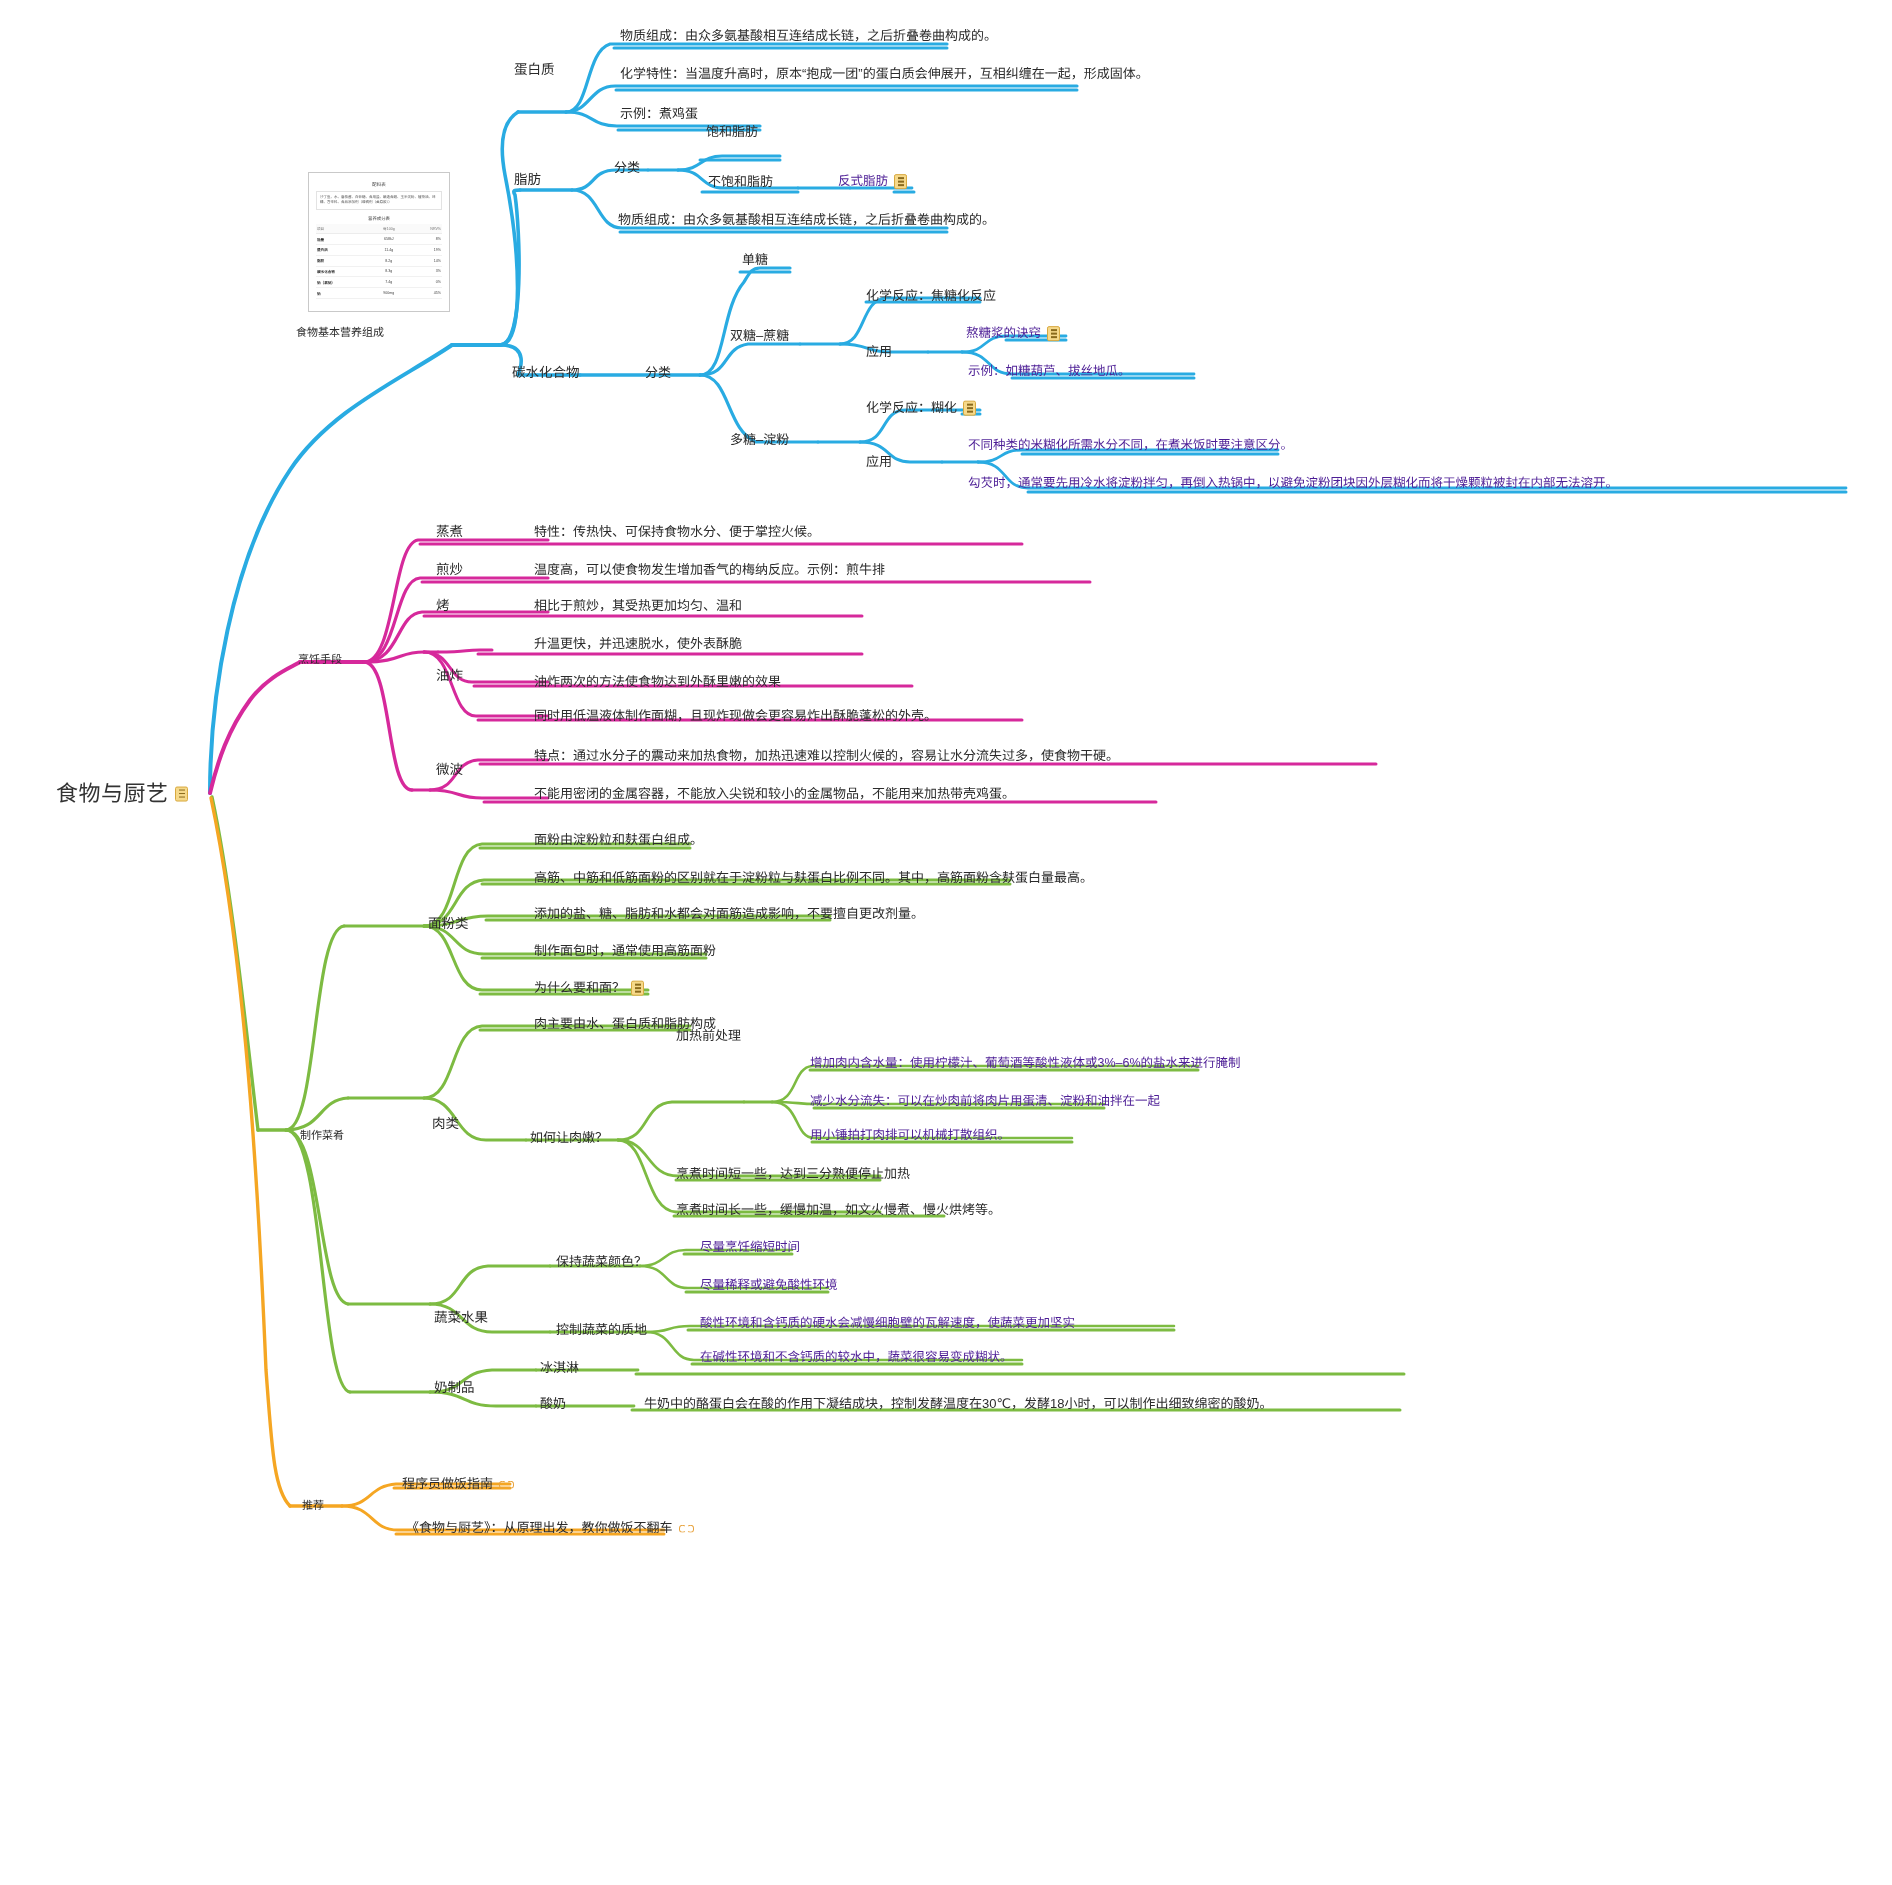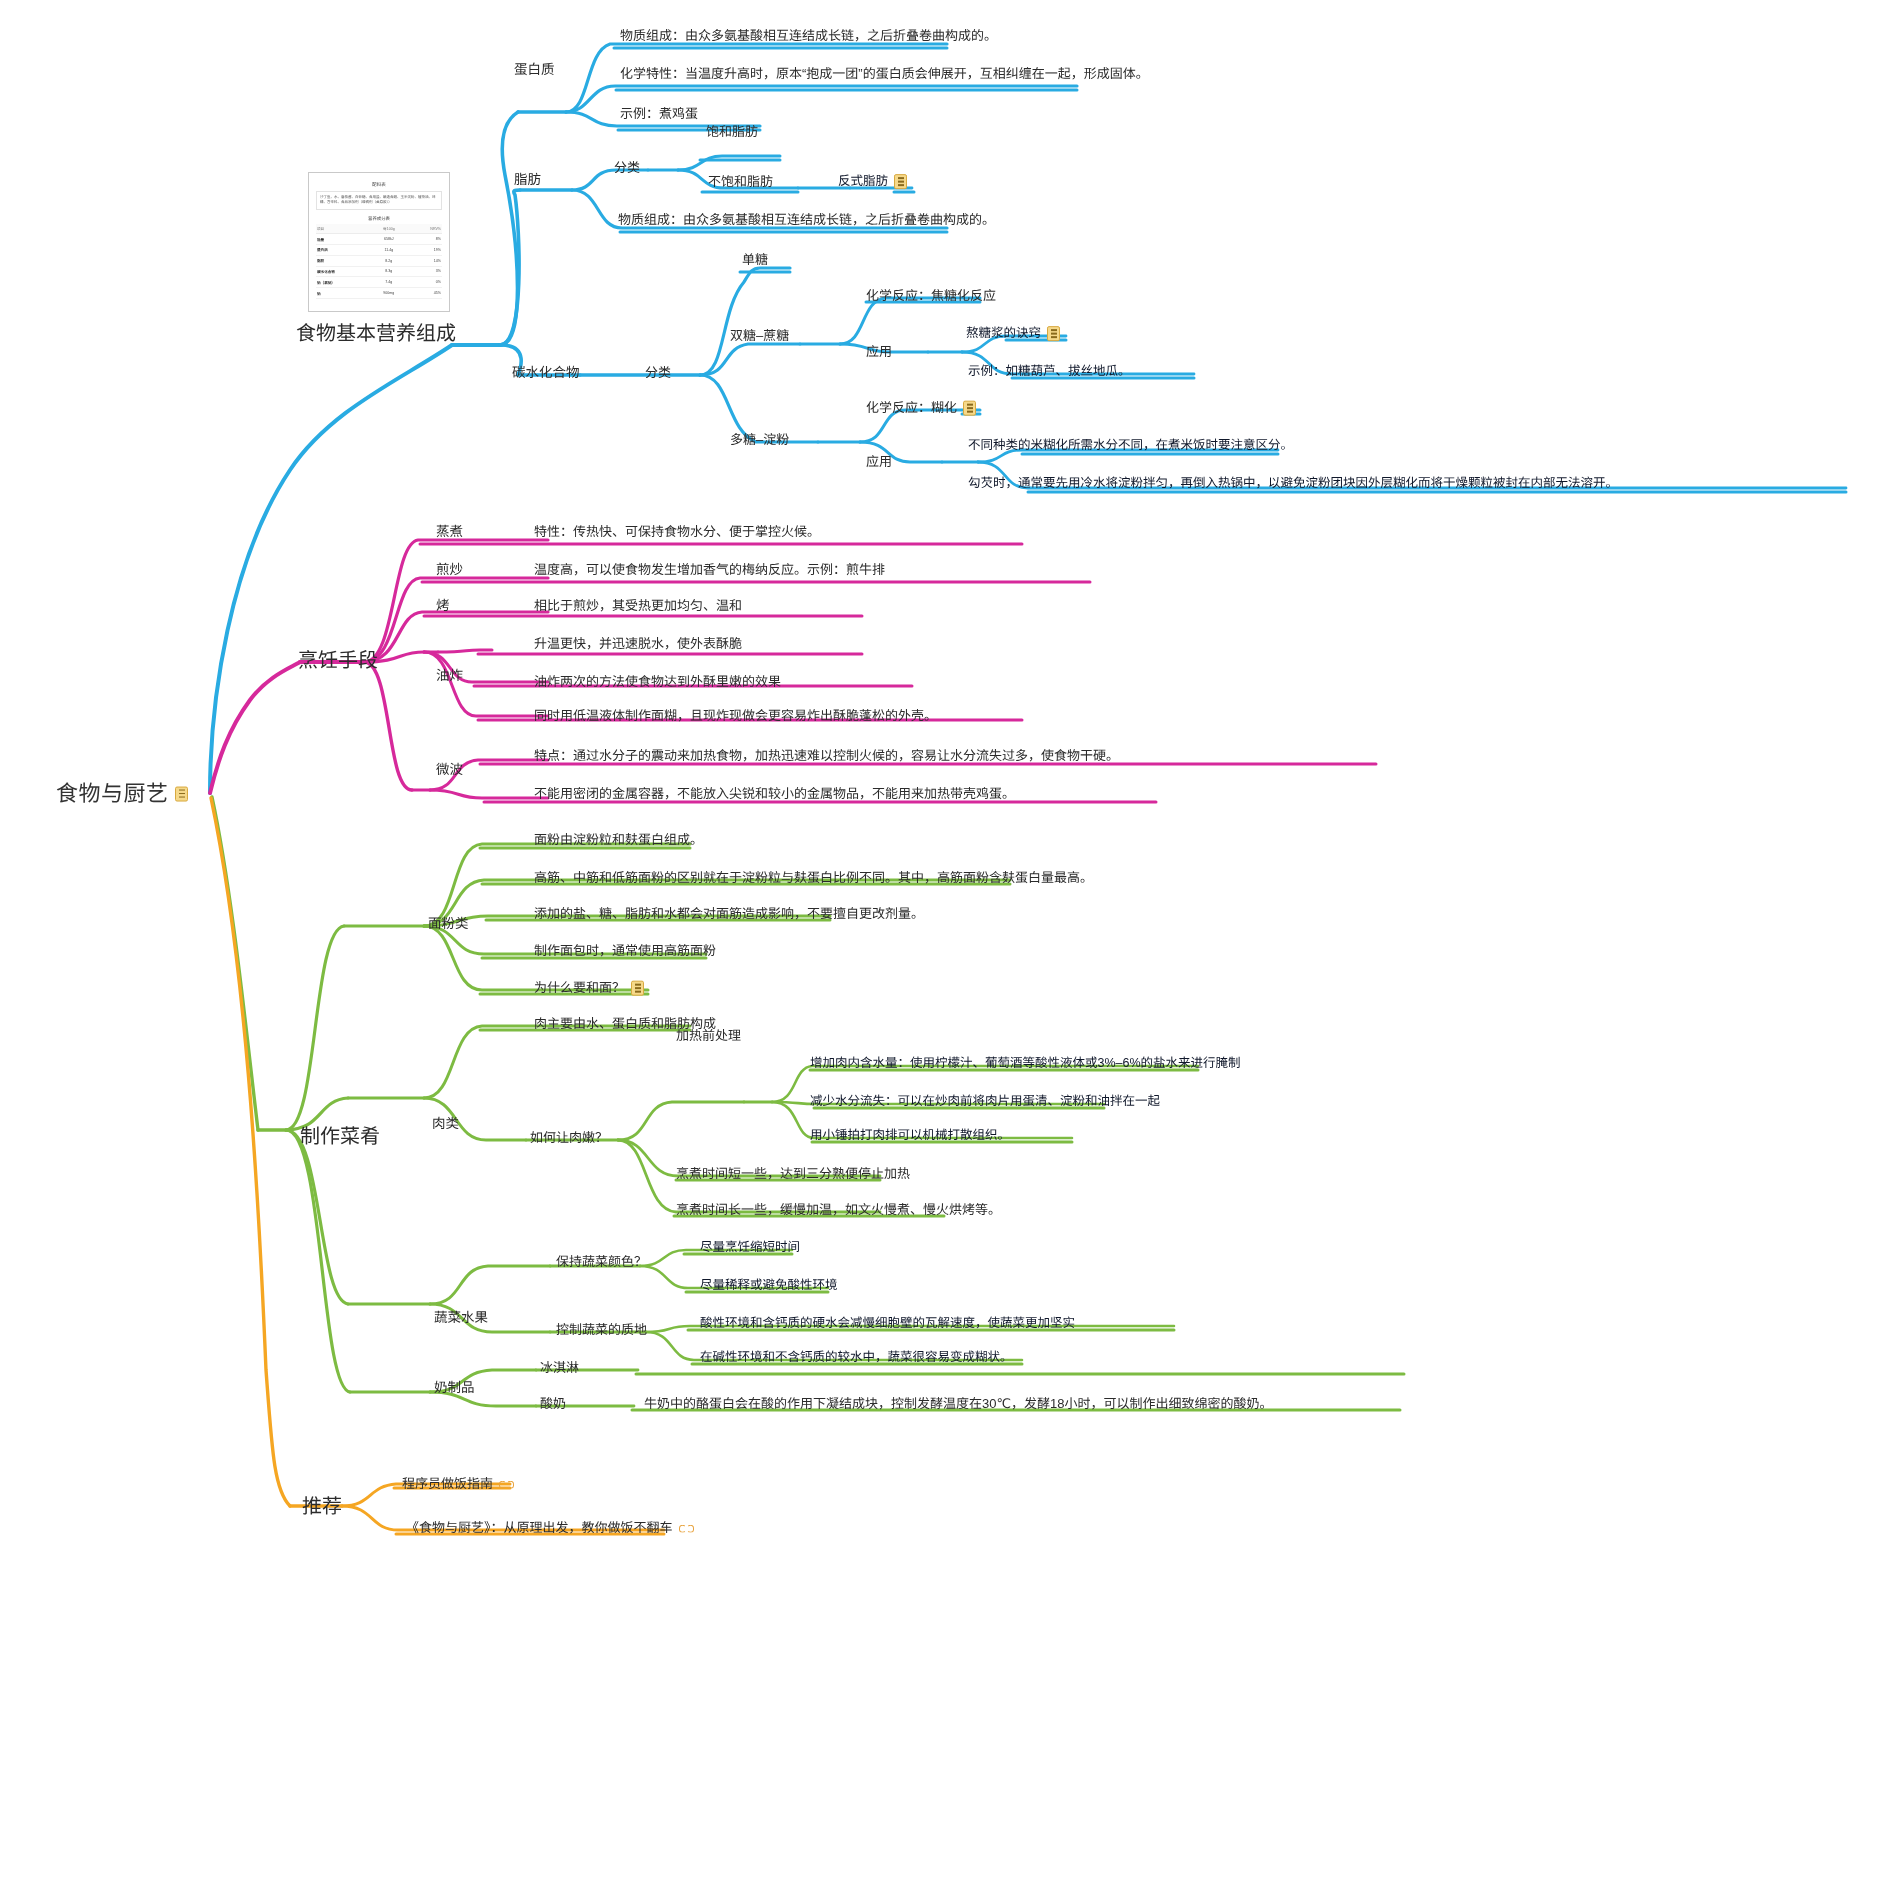--- a/index.html
+++ b/index.html
@@ -27,24 +27,24 @@
     white-space:nowrap;
     line-height:1.25;
     transform:translateY(-50%);
   }
   .node .txt{display:inline-block;vertical-align:middle;}
   .root{
     font-size:22px;
     color:#333;
     letter-spacing:.5px;
   }
-  .lvl1{font-size:20px;color:#2b2b2b;}
+  .lvl1{font-size:11px;color:#2b2b2b;}
   .lvl2{font-size:13.5px;color:#2b2b2b;}
   .lvl3{font-size:13px;color:#2b2b2b;}
-  .lvl4{font-size:12.5px;color:#0f172a;}
+  .lvl4{font-size:12.5px;color:#4c1d95;}
   .note-icon{
     display:inline-block;
     vertical-align:middle;
     width:13px;height:15px;
     margin-left:6px;
     background:#f6d98a;
     border:1px solid #d8a93f;
     border-radius:2px;
     position:relative;
     box-sizing:border-box;

